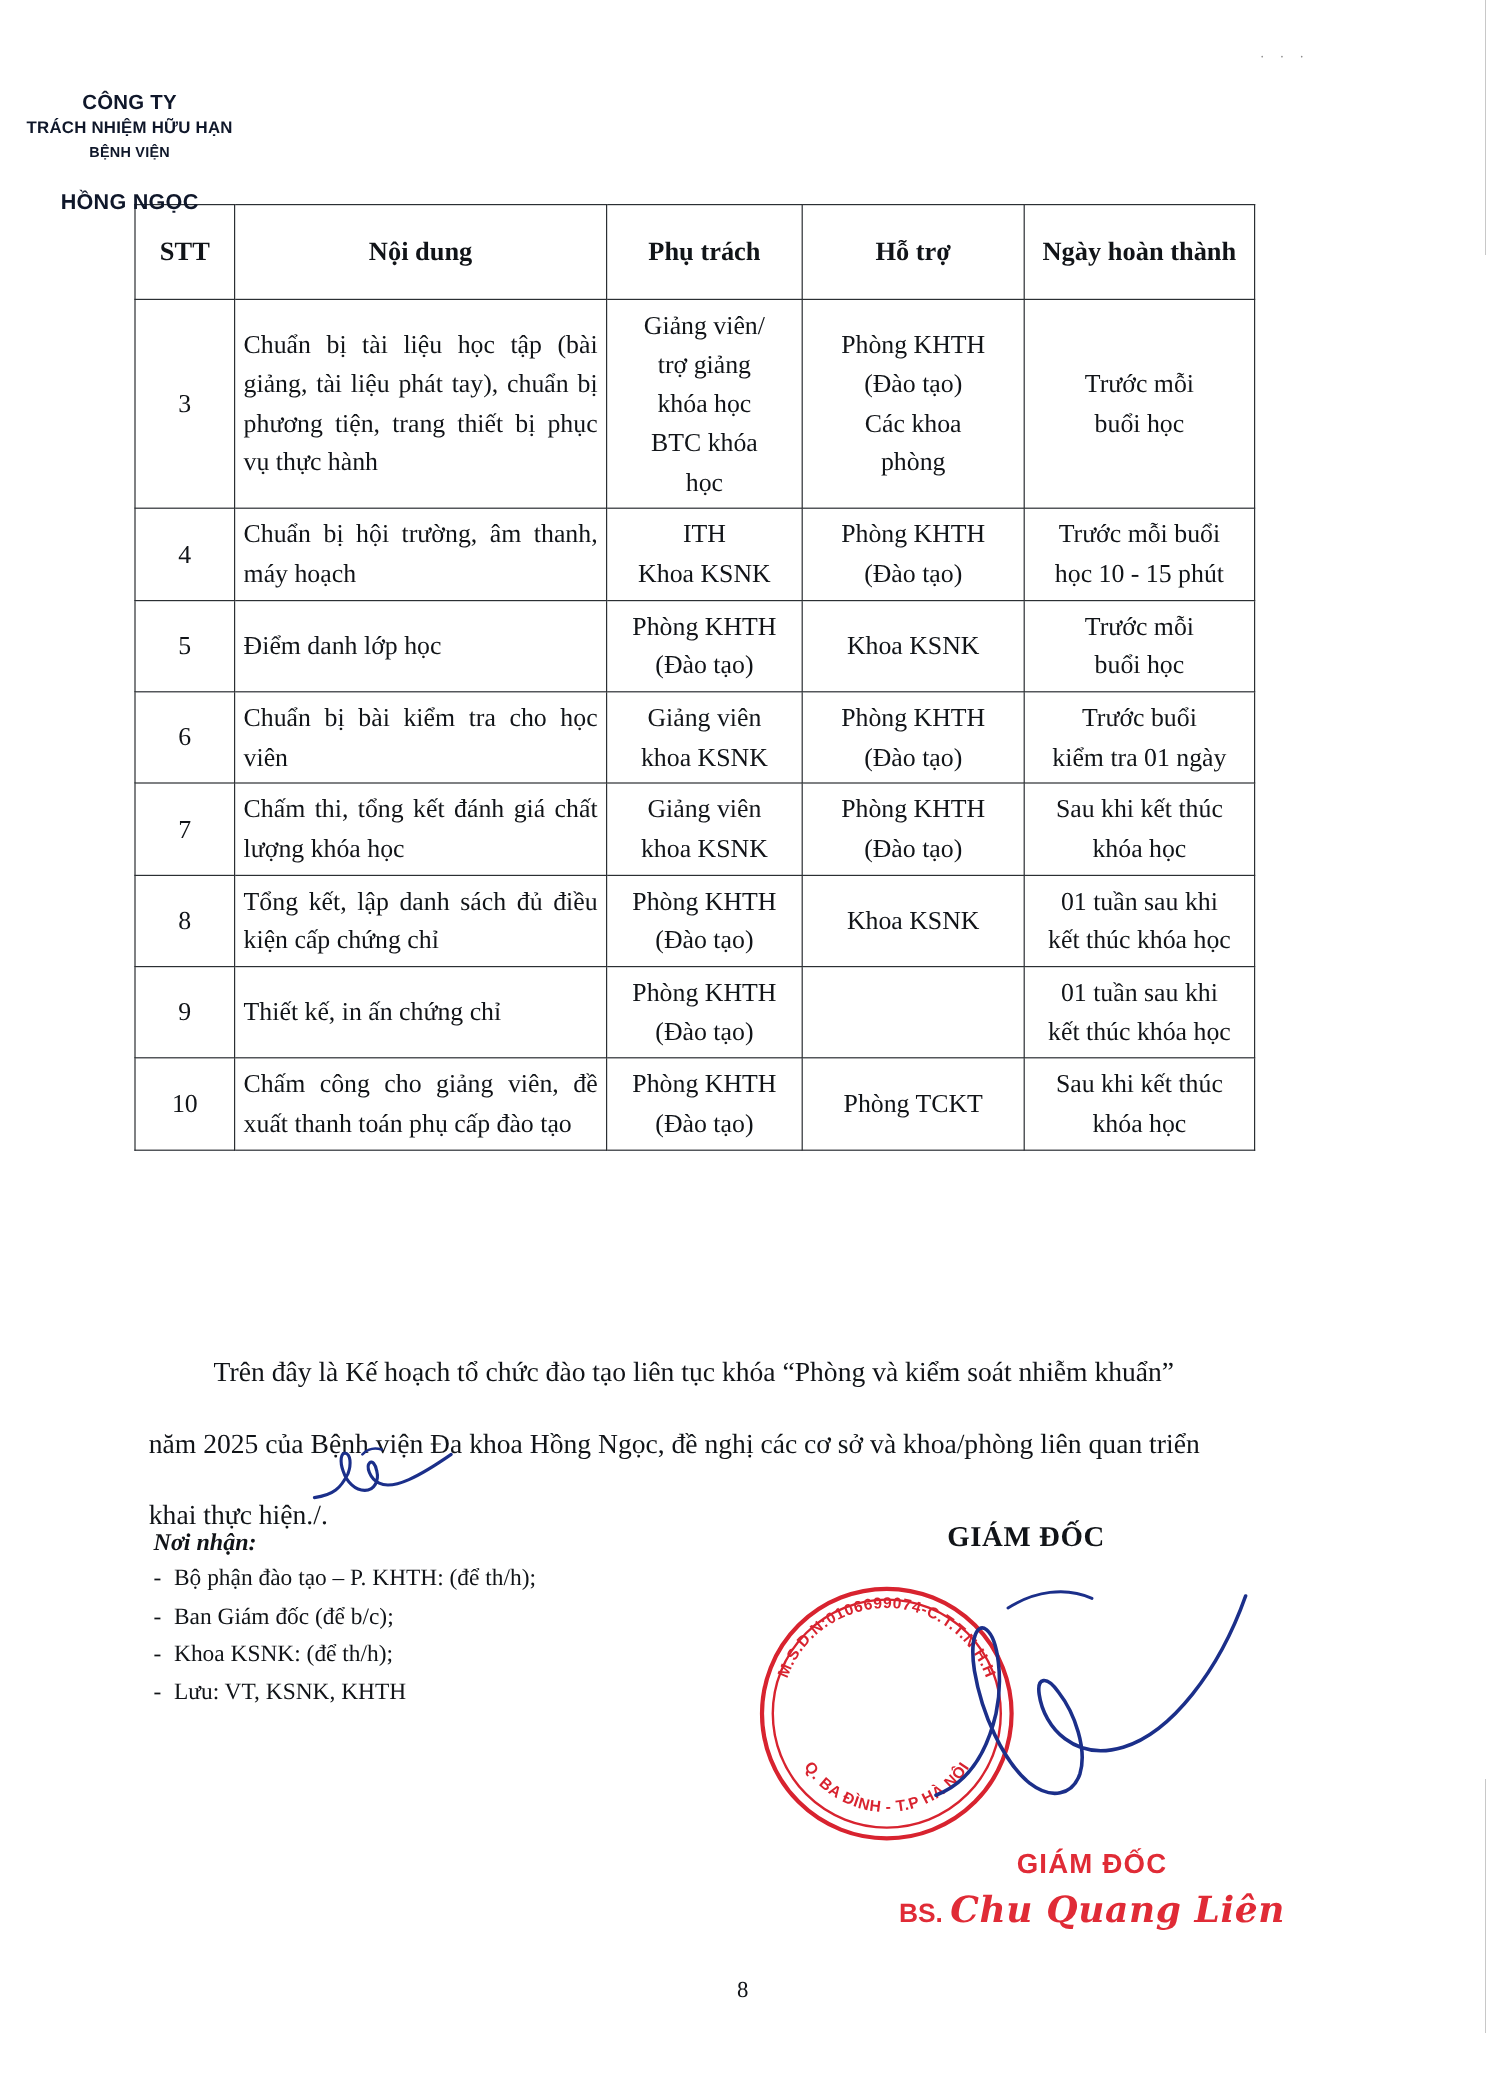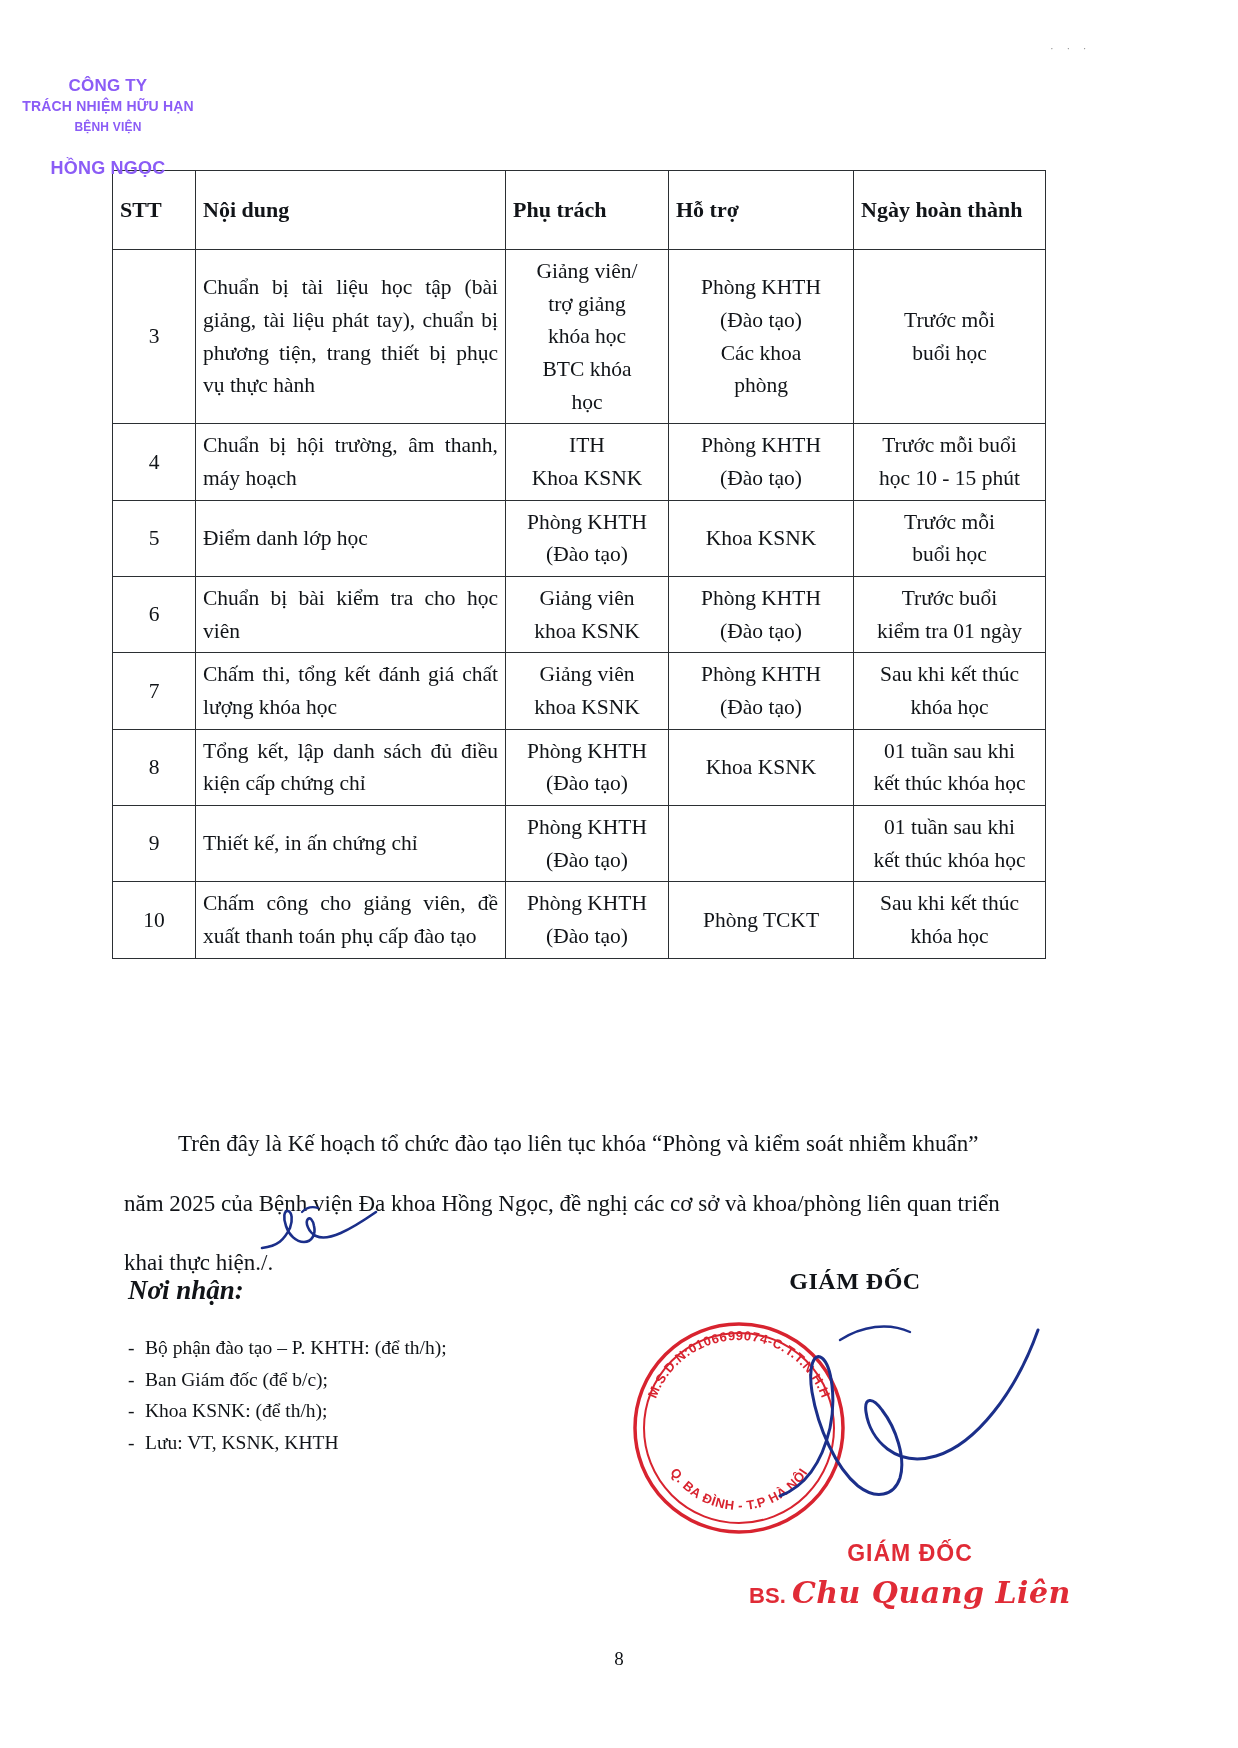--- a/index.html
+++ b/index.html
@@ -46,21 +46,21 @@
   table.plan th,
   table.plan td {
     border: 1px solid #2b2f33;
     vertical-align: middle;
     padding: 5px 7px;
     font-size: 21.5px;
     line-height: 1.52;
   }
   table.plan th {
     font-weight: bold;
-    text-align: left;
+    text-align: center;
     height: 68px;
     font-size: 22px;
   }
   col.c-stt    { width: 83px; }
   col.c-noi    { width: 310px; }
   col.c-phu    { width: 163px; }
   col.c-ho     { width: 185px; }
   col.c-ngay   { width: 192px; }
 
   td.stt {
@@ -104,22 +104,22 @@
   
   .recip {
     position: absolute;
     left: 128px;
     top: 1275px;
     width: 470px;
   }
   .recip-title {
     font-weight: bold;
     font-style: italic;
-    font-size: 27px;
-    margin-bottom: 26px;
+    font-size: 20px;
+    margin-bottom: 2px;
   }
   .recip ul {
     list-style: none;
     margin: 0;
     padding: 0;
   }
   .recip li {
     font-size: 19.5px;
     line-height: 1.62;
     white-space: nowrap;
@@ -146,21 +146,21 @@
     left: 631px;
     top: 1320px;
     width: 216px;
     height: 216px;
     pointer-events: none;
   }
   .seal-text {
     position: absolute;
     left: 0; top: 0;
     width: 216px; height: 216px;
-    color: #8b5cf6;
+    color: #0f172a;
     font-family: "Liberation Sans", sans-serif;
     font-weight: bold;
   }
   .seal-line {
     position: absolute;
     width: 100%;
     text-align: center;
     font-size: 15.5px;
     letter-spacing: 0.2px;
     white-space: nowrap;

